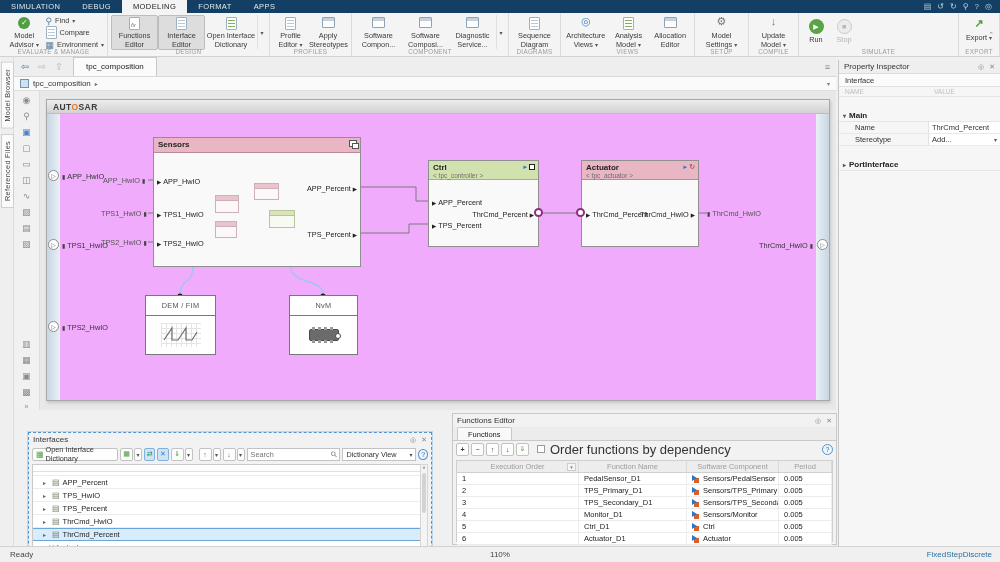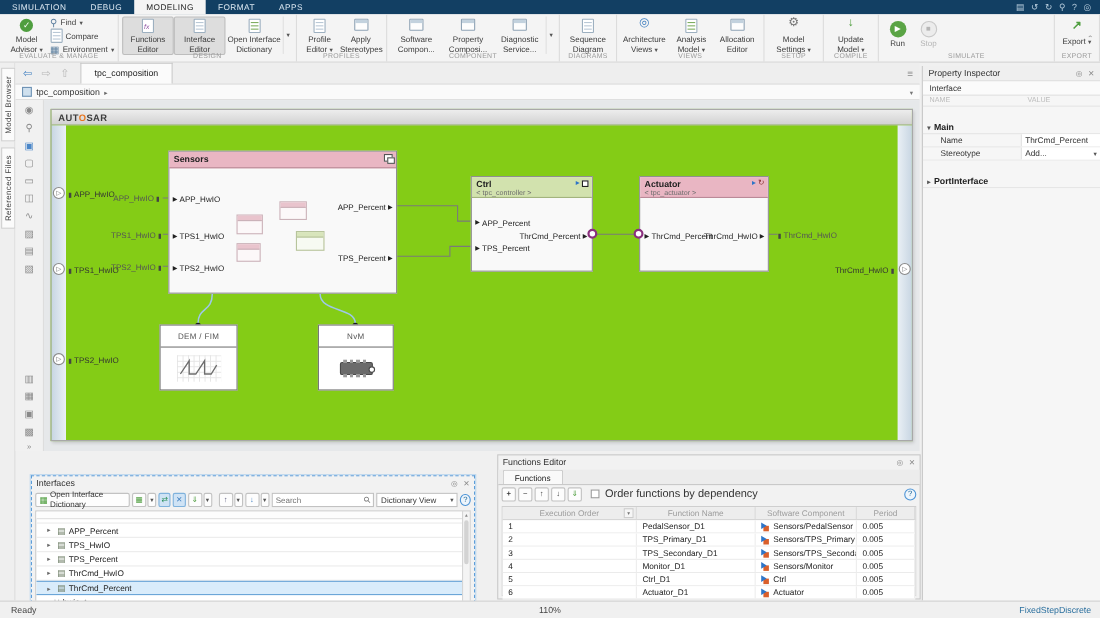--- a/index.html
+++ b/index.html
@@ -51,21 +51,21 @@
 
   
   .dock { left:0; top:57px; width:14px; height:489px; background:#efefef; border-right:1px solid #dddddd; }
   .dock-tab { writing-mode:vertical-rl; transform:rotate(180deg); background:#fbfbfb; border:1px solid #cfcfcf; font-size:7.3px; color:#444; padding:6px 1px; margin:5px 0 0 1px; letter-spacing:.3px; }
   .palette { left:14px; top:91px; width:26px; height:319px; background:#f1f1f1; border-right:1px solid #ddd; display:flex; flex-direction:column; align-items:center; padding-top:4px; gap:6px; color:#8a8a8a; font-size:9px; }
   .palette .blue { color:#4a86c8; }
   .palette .spacer { flex:1; }
 
   
   .viewport { left:40px; top:91px; width:796px; height:319px; background:#e6e8ea; }
-  .sheet { position:absolute; left:6px; top:8px; width:784px; height:302px; background:#84cc16; border:1px solid #a8a8a8; box-shadow:1px 2px 3px rgba(0,0,0,.15); }
+  .sheet { position:absolute; left:6px; top:8px; width:784px; height:302px; background:#f0abfc; border:1px solid #a8a8a8; box-shadow:1px 2px 3px rgba(0,0,0,.15); }
   .sheet-hdr { position:absolute; left:0; top:0; right:0; height:14px; background:linear-gradient(#ededed,#d2d2d2); border-bottom:1px solid #bdbdbd; display:flex; align-items:center; padding-left:6px; }
   .logo { font-size:8.5px; font-weight:bold; color:#3c3c3c; letter-spacing:.4px; }
   .logo .o { color:#e87722; }
   .strip { position:absolute; top:14px; bottom:0; width:13px; background:linear-gradient(to right,#c8d6e3,#eaf0f5); }
   .strip.l { left:0; } .strip.r { right:0; background:linear-gradient(to left,#c8d6e3,#eaf0f5); }
   .ext-circle { position:absolute; width:11px; height:11px; border-radius:50%; background:#fff; border:1px solid #8a8a8a; color:#666; font-size:6px; line-height:10px; text-align:center; }
   .ext-row { position:absolute; display:flex; align-items:center; gap:2px; font-size:7.3px; color:#333; white-space:nowrap; }
   .pglyph { font-size:6px; color:#444; }
   .wires { position:absolute; left:0; top:0; width:784px; height:302px; pointer-events:none; }
 
@@ -233,21 +233,21 @@
     <div class="tsg-label">PROFILES</div>
   </div>
 
   <div class="tsg" style="width:158px">
     <div class="tsb">
       <span class="bicon"><span class="ic-win"><i></i></span></span>
       <span>Software Compon...</span>
     </div>
     <div class="tsb">
       <span class="bicon"><span class="ic-win"><i></i></span></span>
-      <span>Property Composi...</span>
+      <span>Software Composi...</span>
     </div>
     <div class="tsb">
       <span class="bicon"><span class="ic-win"><i></i></span></span>
       <span>Diagnostic Service...</span>
     </div>
     <div class="vcaret-col">
         <span>▾</span>
       </div>
     <div class="tsg-label">COMPONENT</div>
   </div>
@@ -662,21 +662,21 @@
     <div class="ibtn">
         <span style="color:#333">↑</span>
       </div>
     <div class="ibtn">
         <span style="color:#333">↓</span>
       </div>
     <div class="ibtn">
         <span style="color:#4f9e3f">⇓</span>
       </div>
     <span class="cbx"></span>
-    <span style="font-size:10px;margin-left:3px">Order functions by dependency</span>
+    <span style="font-size:13px;margin-left:3px">Order functions by dependency</span>
     <div class="help-circ">
         <span>?</span>
       </div>
   </div>
   <div class="fn-tbl">
     <div class="fn-thead">
       <div class="c c1">
           <span>Execution Order</span>
           <span class="sort-dd">▾</span>
         </div>

